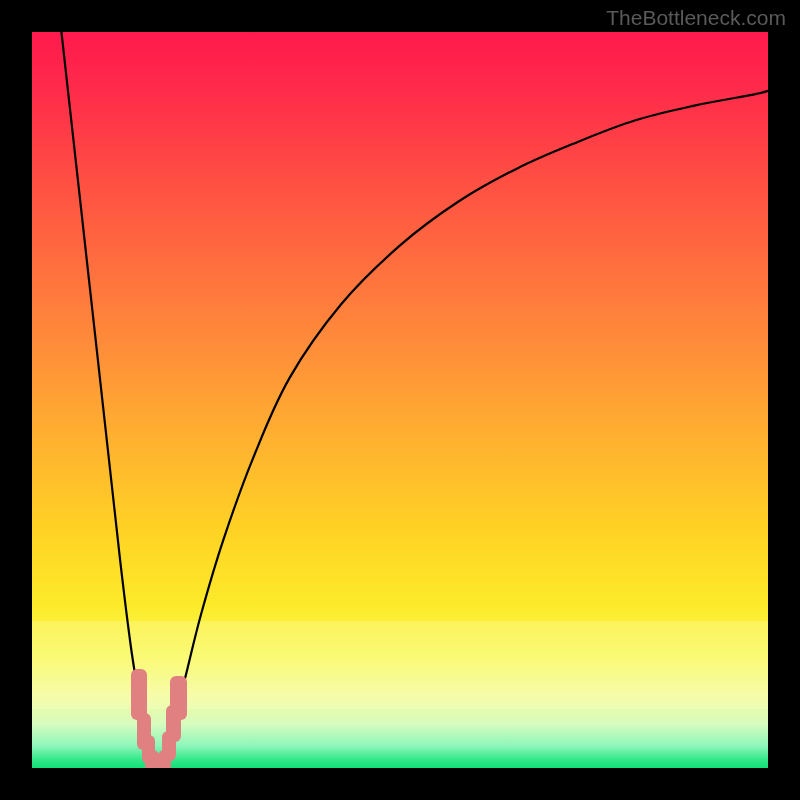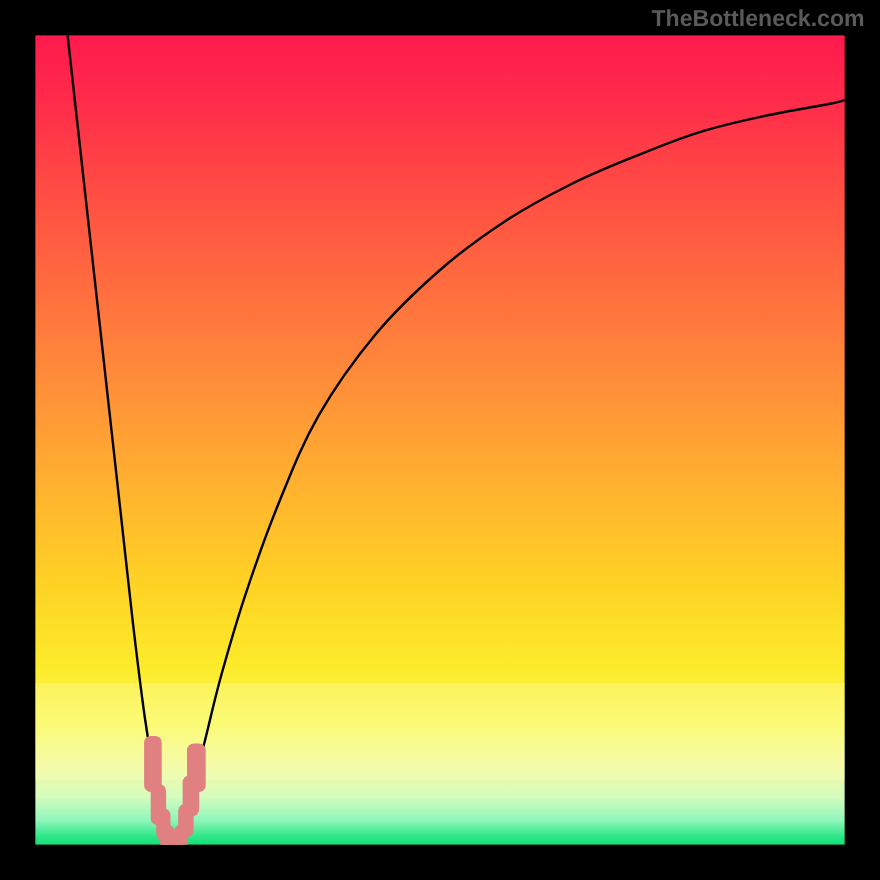--- a/index.html
+++ b/index.html
@@ -10,21 +10,21 @@
     position: relative;
     overflow: hidden;
     font-family: Arial, Helvetica, sans-serif;
   }
   .watermark {
     position: absolute;
     top: 6px;
     right: 14px;
     color: #5a5a5a;
     font-size: 21px;
-    font-weight: 700;
+    font-weight: 400;
     z-index: 10;
     margin-left: 15px;
   }
   .plot-area {
     position: absolute;
     left: 32px;
     top: 32px;
     width: 736px;
     height: 736px;
     overflow: hidden;

